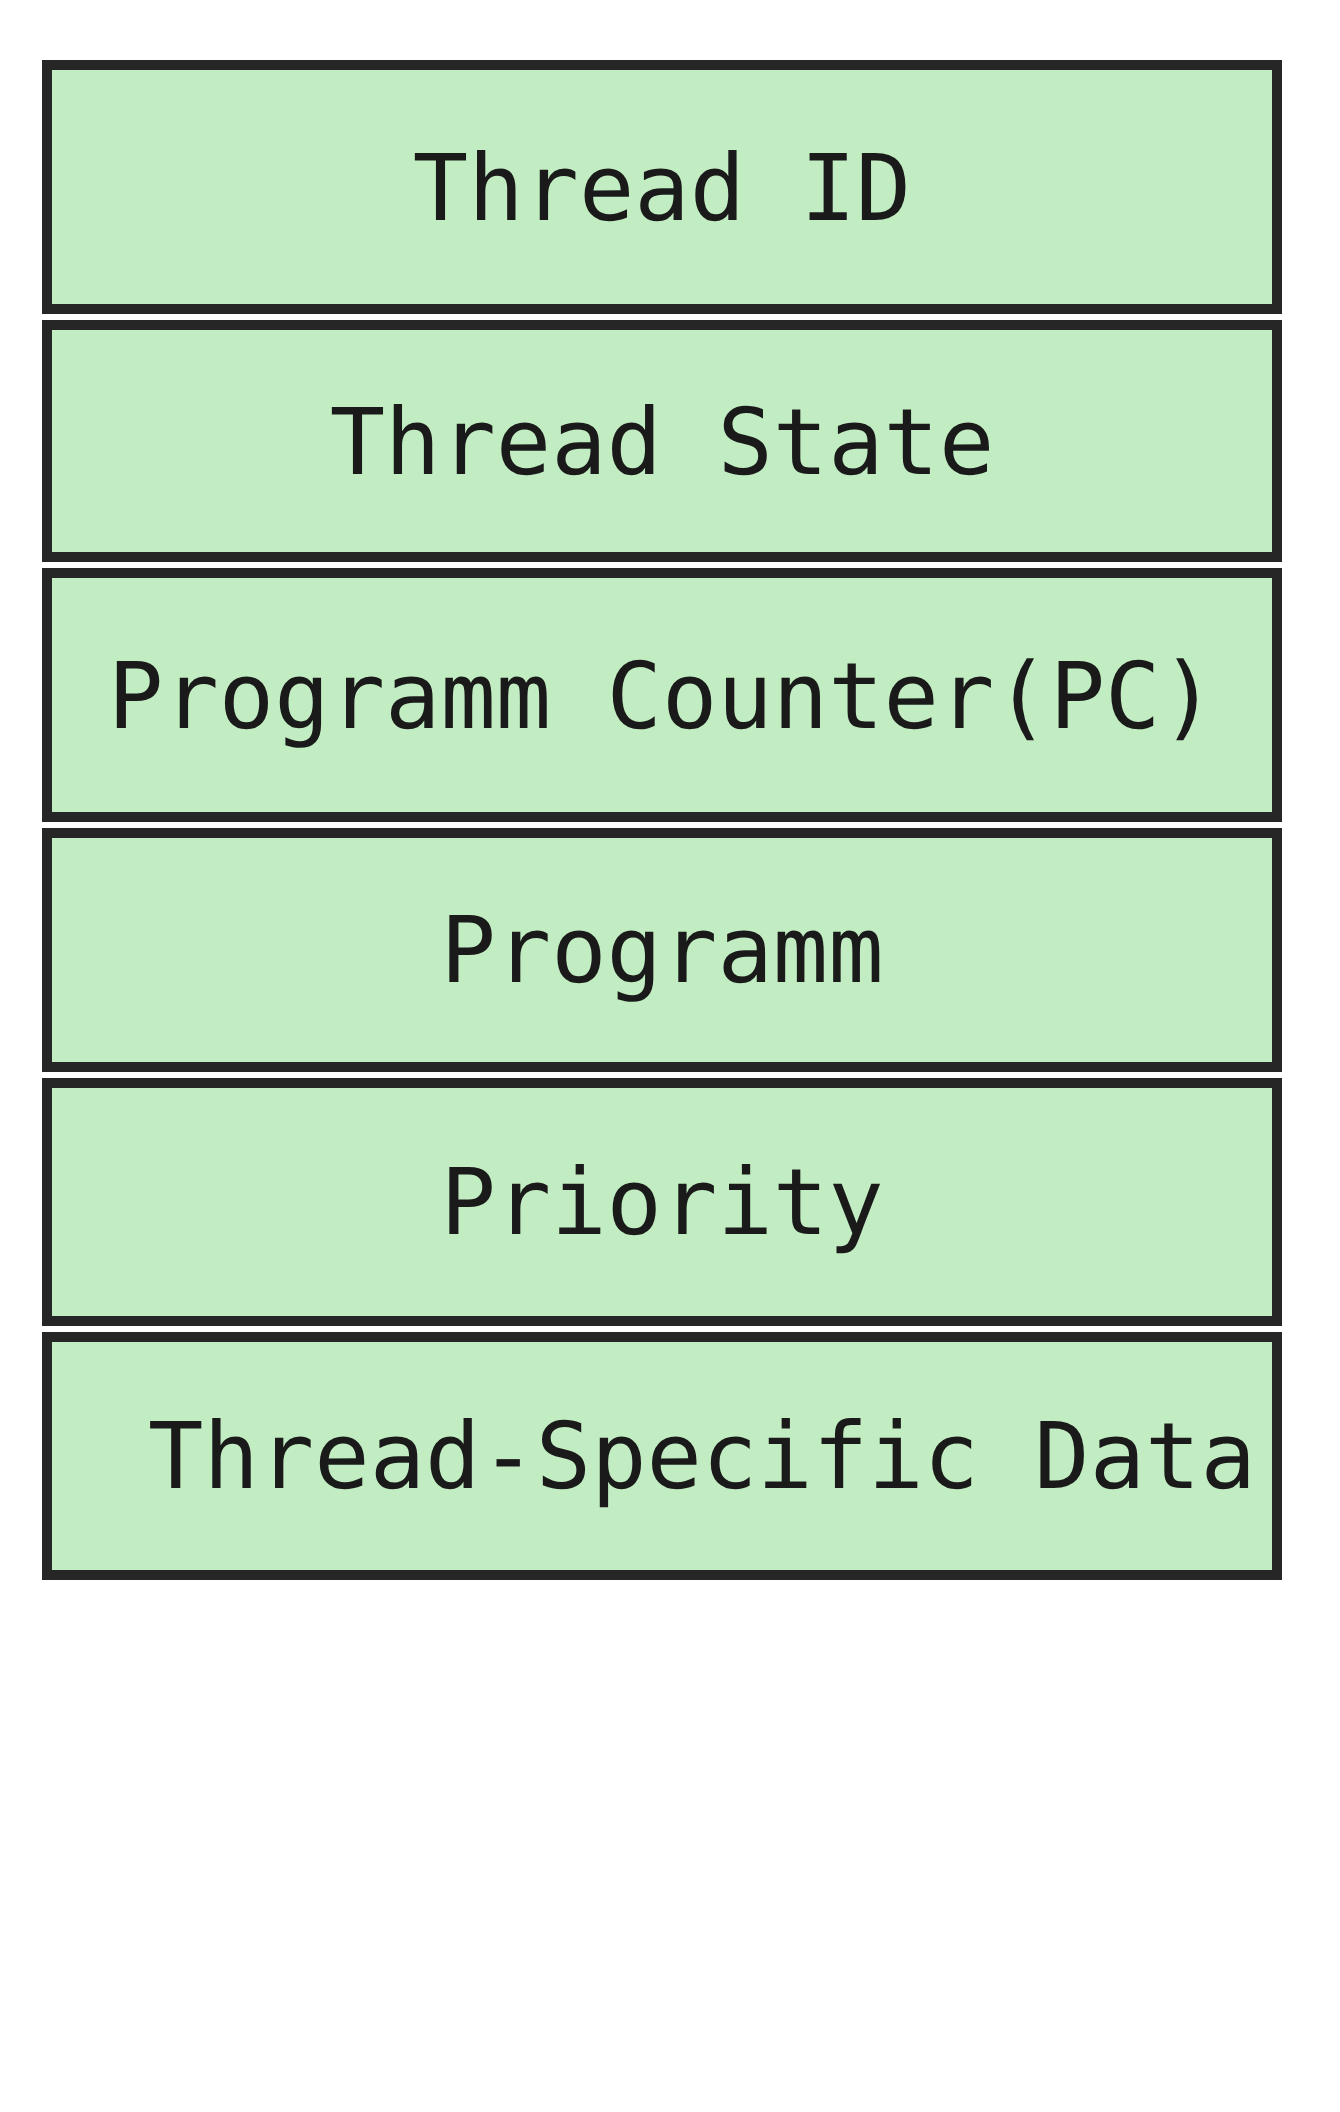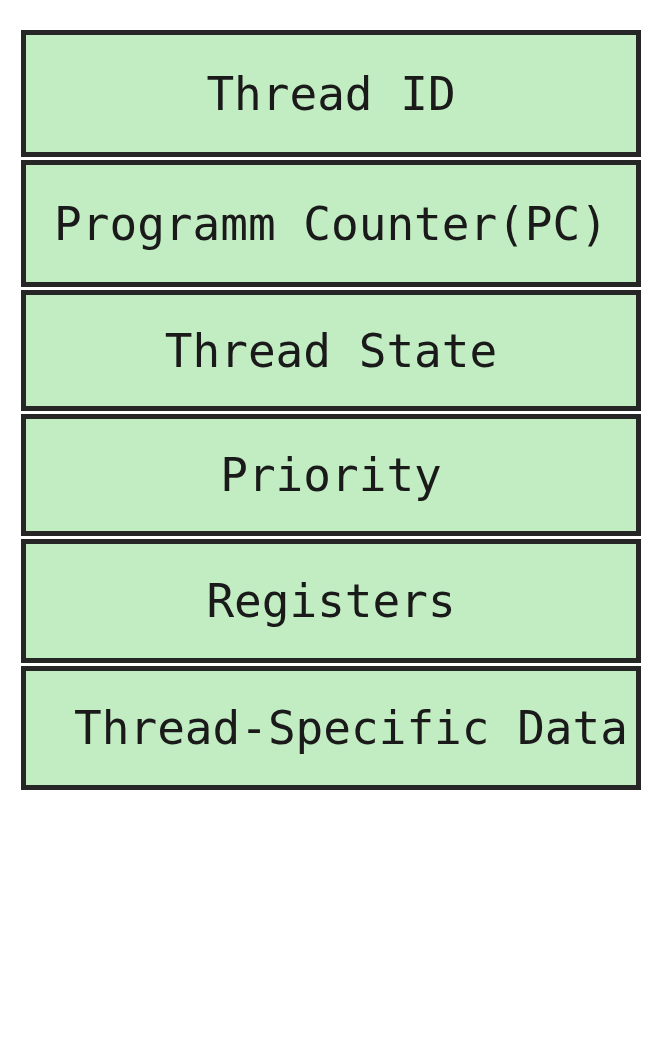--- a/index.html
+++ b/index.html
@@ -68,35 +68,35 @@
 </head>
 <body>
 
 <div id="tcb-diagram">
   <div class="tcb-stack">
 
     <div class="tcb-field h-1">
       <span class="tcb-field-label">Thread ID</span>
     </div>
 
+    <div class="tcb-field h-2">
+      <span class="tcb-field-label">Thread State</span>
+    </div>
+
     <div class="tcb-field h-3">
       <span class="tcb-field-label">Programm Counter(PC)</span>
     </div>
 
-    <div class="tcb-field h-2">
-      <span class="tcb-field-label">Thread State</span>
-    </div>
-
     <div class="tcb-field h-4">
-      <span class="tcb-field-label">Priority</span>
+      <span class="tcb-field-label">Programm</span>
     </div>
 
 
     <div class="tcb-field h-6">
-      <span class="tcb-field-label">Registers</span>
+      <span class="tcb-field-label">Priority</span>
     </div>
 
     <div class="tcb-field h-7">
       <span class="tcb-field-label">Thread-Specific Data</span>
     </div>
 
 
   </div>
 </div>
 

